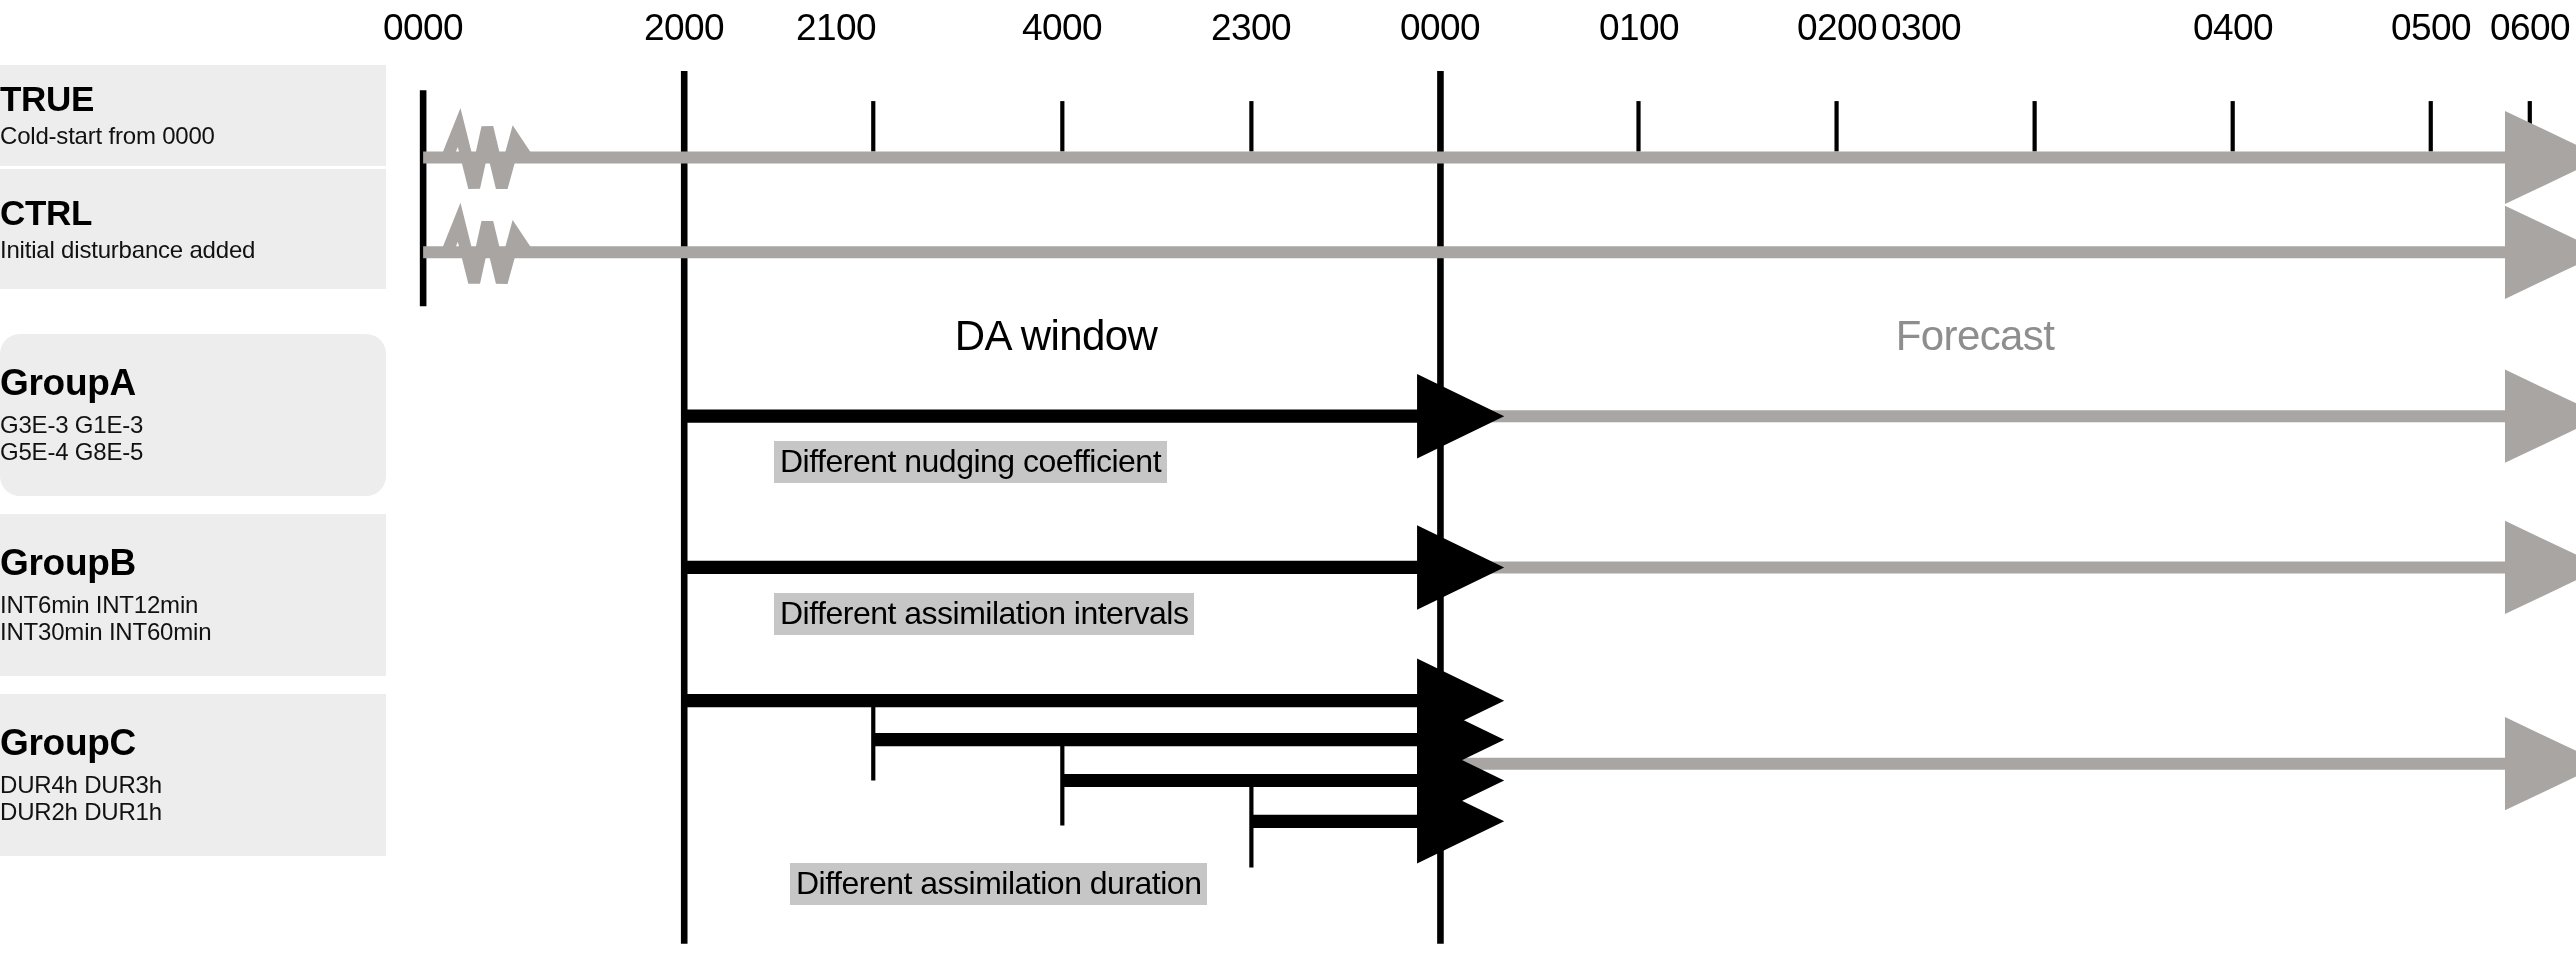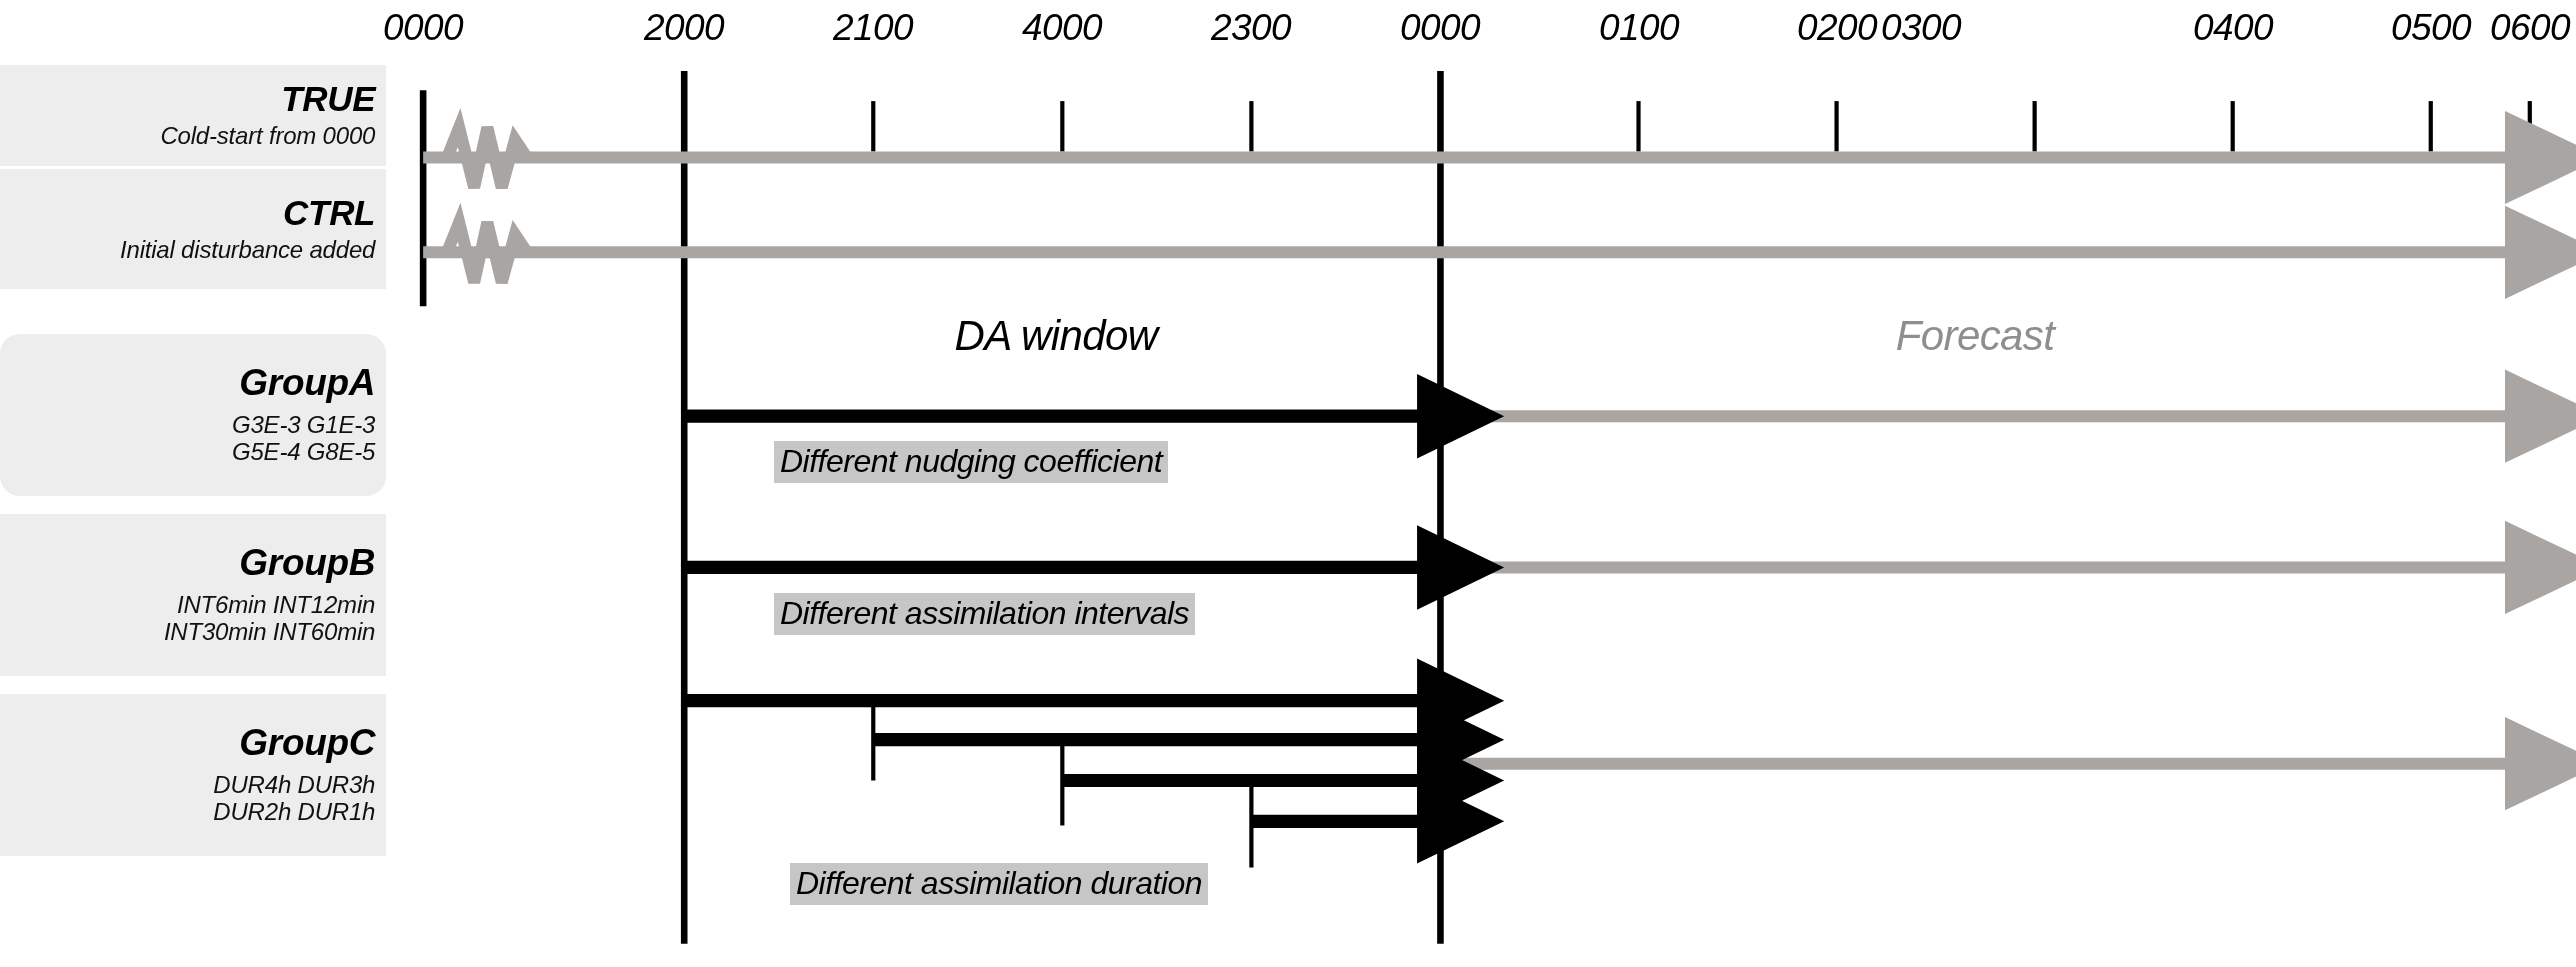--- a/index.html
+++ b/index.html
@@ -1,36 +1,36 @@
 <!DOCTYPE html>
 <html style="font-size:9.6px"><head>
 <meta charset="utf-8">
 <style>
   html,body{margin:0;padding:0;background:#ffffff;}
   body{
     font-family:"Liberation Sans", sans-serif;
     width:2576px;height:968px;
     position:relative;overflow:hidden;
   }
-  #stage{position:absolute;left:0;top:0;width:2576px;height:968px;font-style:italic;}
+  #stage{position:absolute;left:0;top:0;width:2576px;height:968px;}
   #stage > svg{position:absolute;left:0;top:0;}
 
   
   .rowlabel{
     position:absolute;
     left:0;
     width:386px;
     background:#ededed;
     box-sizing:border-box;
     padding-right:10.8px;
     text-align:right;
     display:flex;
     flex-direction:column;
     justify-content:center;
-    align-items:flex-end;
+    align-items:flex-start;
   }
   .rowlabel .title{
     font-weight:bold;
     color:#000;
     line-height:1.04;
     letter-spacing:-0.3px;
   }
   .rowlabel .sub{
     color:#111;
     line-height:1.14;
@@ -147,21 +147,21 @@
 
       <line x1="1140" y1="1167" x2="2372" y2="1167" stroke="#000" stroke-width="22" marker-end="url(#arrBlack)"></line>
       <line x1="1455" y1="1232" x2="2372" y2="1232" stroke="#000" stroke-width="22" marker-end="url(#arrBlack)"></line>
       <line x1="1770" y1="1300" x2="2372" y2="1300" stroke="#000" stroke-width="22" marker-end="url(#arrBlack)"></line>
       <line x1="2085" y1="1368" x2="2372" y2="1368" stroke="#000" stroke-width="22" marker-end="url(#arrBlack)"></line>
     </g>
   </svg>
 
   <div class="ticklabel" style="left:423px">0000</div>
   <div class="ticklabel" style="left:684px">2000</div>
-  <div class="ticklabel" style="left:873px">2100</div>
+  <div class="ticklabel" style="left:836px">2100</div>
   <div class="ticklabel" style="left:1062px">4000</div>
   <div class="ticklabel" style="left:1251px">2300</div>
   <div class="ticklabel" style="left:1440px">0000</div>
   <div class="ticklabel" style="left:1639px">0100</div>
   <div class="ticklabel" style="left:1837px">0200</div>
   <div class="ticklabel" style="left:1921px">0300</div>
   <div class="ticklabel" style="left:2233px">0400</div>
   <div class="ticklabel" style="left:2431px">0500</div>
   <div class="ticklabel" style="left:2530px">0600</div>
 

